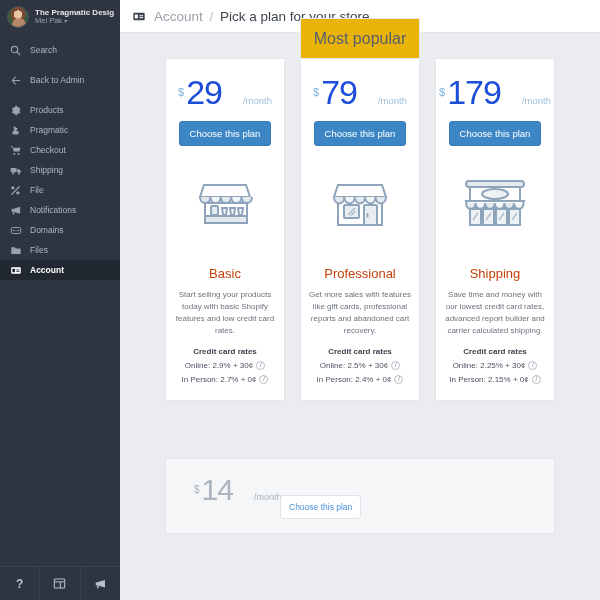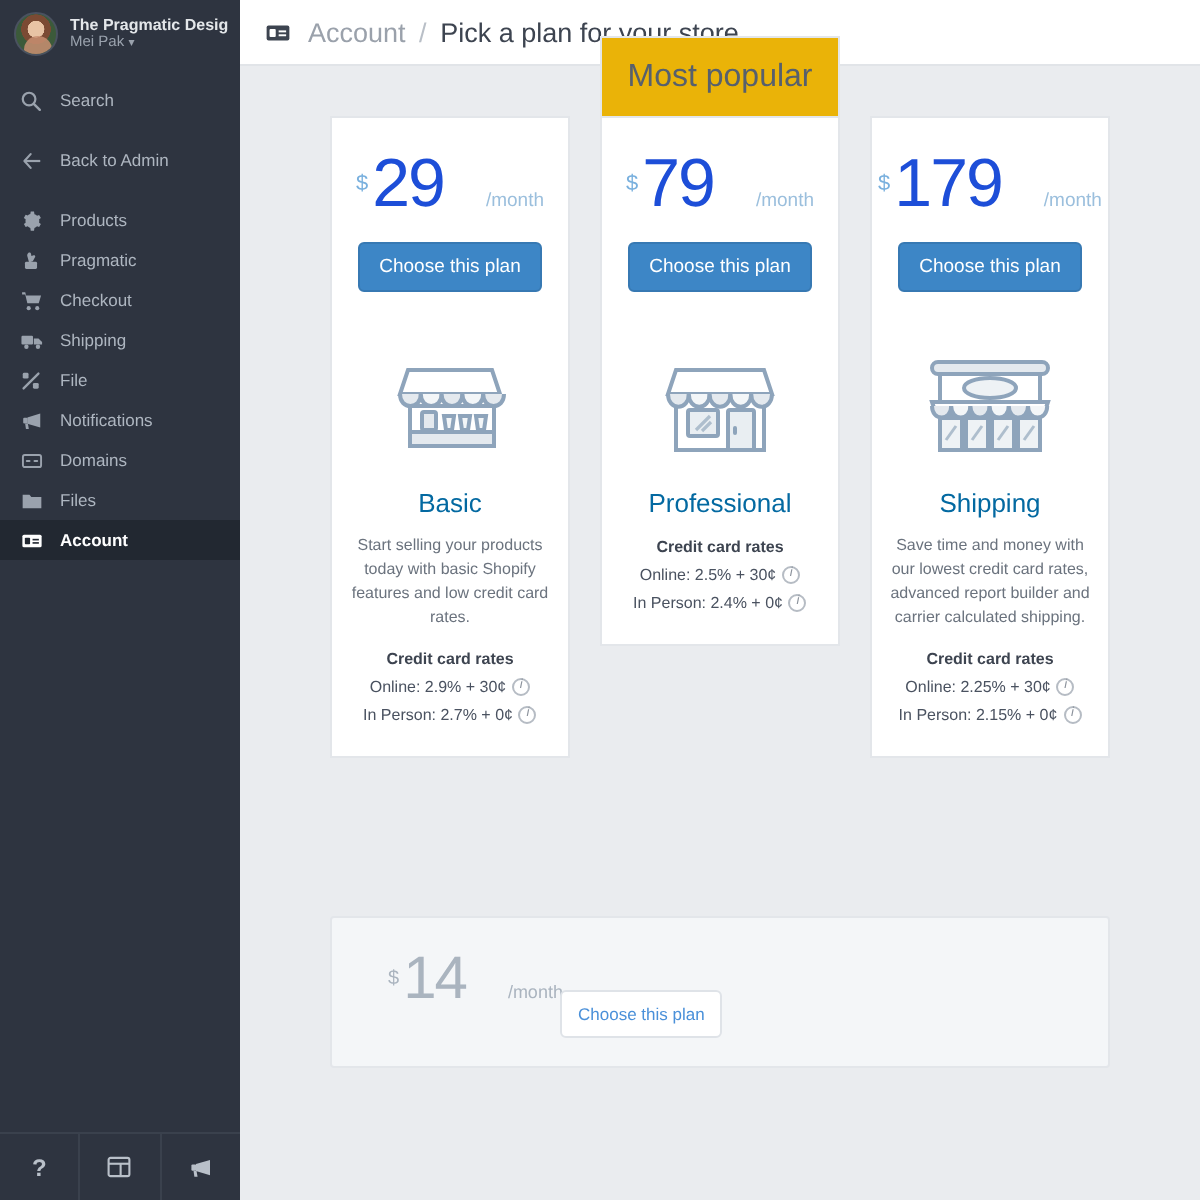--- a/index.html
+++ b/index.html
@@ -117,22 +117,22 @@
     display: block; margin: 6px auto 0;
     background: #3d86c6; color: #fff;
     border: 1px solid #3779b3; border-radius: 3px;
     font-size: 9.5px; font-family: "Liberation Sans", sans-serif;
     padding: 6px 10px; cursor: pointer;
   }
 
   .illus { height: 84px; display: flex; align-items: center; justify-content: center; margin-top: 14px; }
 
   .plan-name {
-    text-align: center; font-size: 13px; color: #0369a1;
-    margin-top: 0;
+    text-align: center; font-size: 13px; color: #c2410c;
+    margin-top: 22px;
   }
   .plan-desc {
     text-align: center; font-size: 8px; color: #6b737e;
     line-height: 1.5; padding: 8px 8px 0;
   }
   .rates-title {
     text-align: center; font-size: 8px; font-weight: bold; color: #3d4450;
     margin-top: 10px;
   }
   .rate-line {
@@ -408,20 +408,21 @@
               <path d="M36.2 26c0 4 2.4 6.4 5.2 6.4S46.6 30 46.6 26" fill="#f3f6f8"></path>
               <path d="M46.6 26c0 4 2.4 6.4 5.2 6.4S57 30 57 26" fill="#e4e9ee"></path>
               <rect x="15" y="34" width="15" height="13" rx="1" fill="#e9eef2"></rect>
               <line x1="19" y1="44" x2="26" y2="37" stroke="#aebecd" stroke-width="1.6"></line>
               <line x1="22" y1="44.5" x2="26.5" y2="40" stroke="#aebecd" stroke-width="1.6"></line>
               <rect x="35" y="34" width="13" height="20" rx="1" fill="#e9eef2"></rect>
               <rect x="37.5" y="42" width="2" height="4.5" rx="1" fill="#8ea4bb" stroke="none"></rect>
             </svg>
           </div>
           <div class="plan-name">Professional</div>
+          <div class="plan-desc">Get more sales with features like gift cards, professional reports and abandoned cart recovery.</div>
           <div class="rates-title">Credit card rates</div>
           <div class="rate-line">
             <span>Online: 2.5% + 30¢</span>
             <span class="info-i">i</span>
           </div>
           <div class="rate-line">
             <span>In Person: 2.4% + 0¢</span>
             <span class="info-i">i</span>
           </div>
           <div class="card-pad-bottom"></div>

